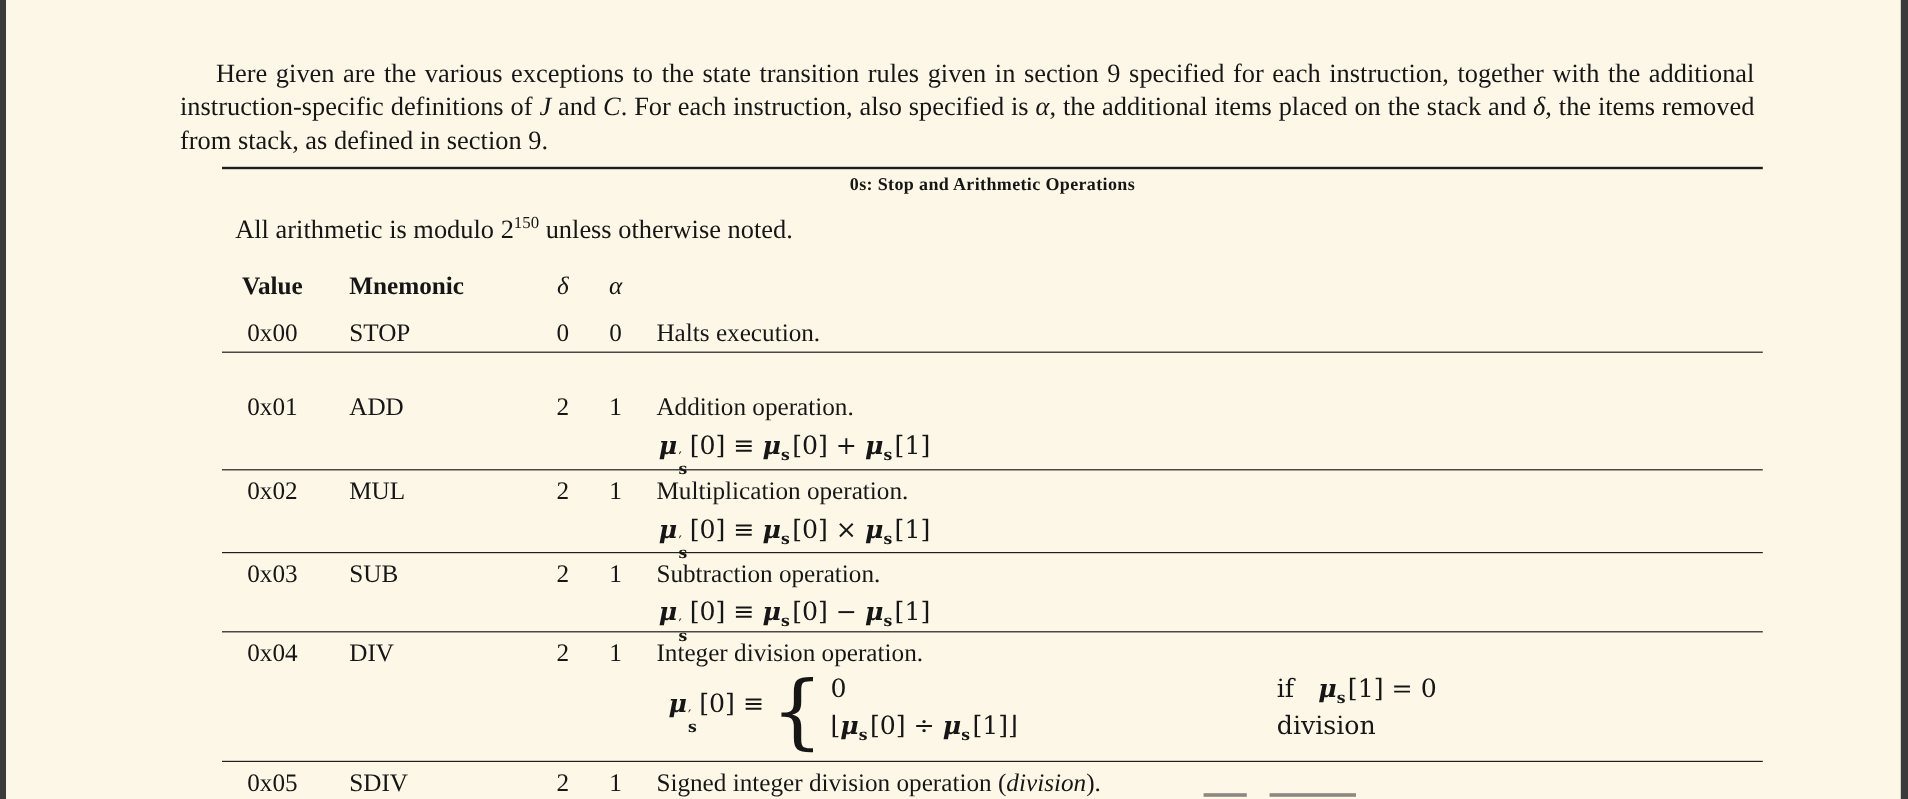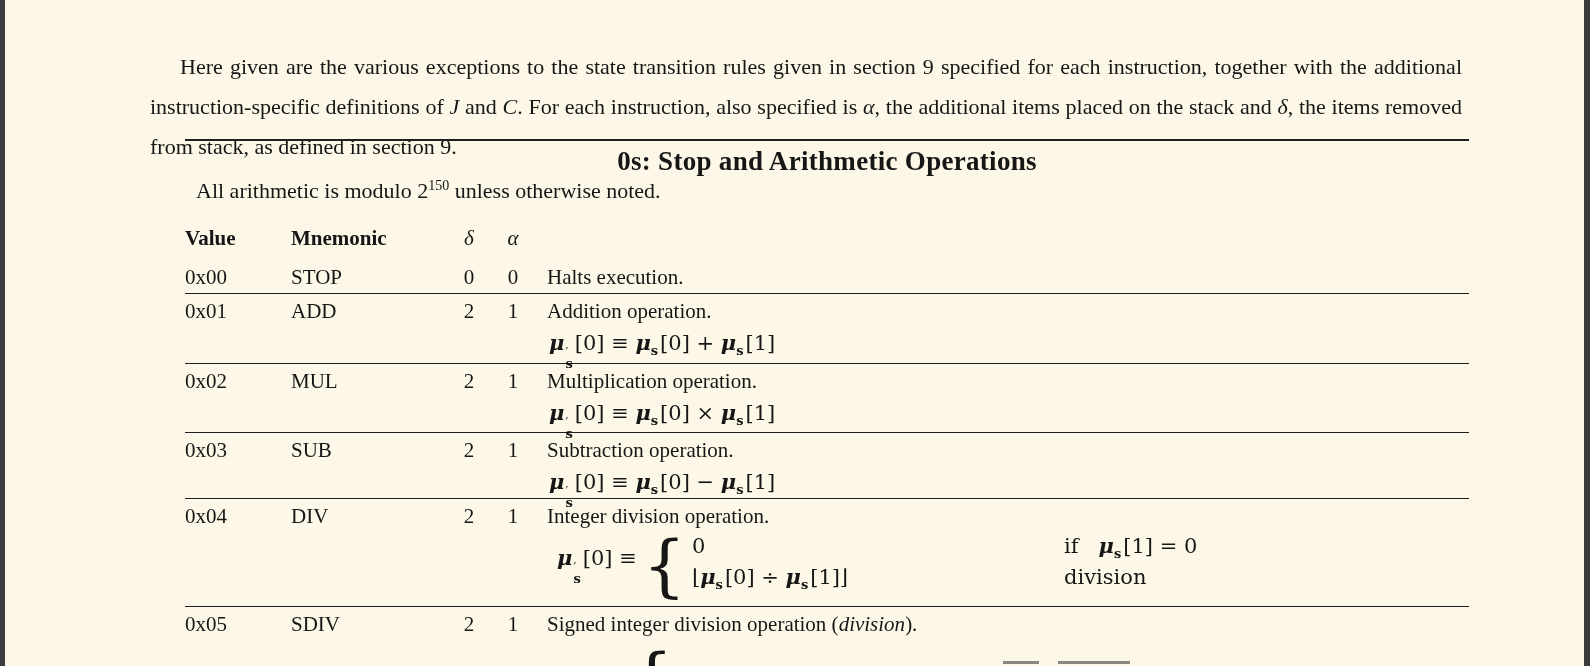--- a/index.html
+++ b/index.html
@@ -2,35 +2,35 @@
 <html><head>
 <meta charset="utf-8">
 <style>
   html,body{margin:0;padding:0;}
   .page{position:relative;width:1590px;height:666px;background:#FCF7E6;overflow:hidden;
         font-family:"Liberation Serif","DejaVu Serif",serif;color:#161616;}
   .edge-left{position:absolute;left:0;top:0;width:5px;height:666px;background:#3B3B3B;}
   .edge-right{position:absolute;right:0;top:0;width:6px;height:666px;background:#3B3B3B;}
 
   .intro{position:absolute;left:150px;top:47px;width:1312px;margin:0;
-         font-size:22px;line-height:40px;text-align:justify;text-indent:30px;}
+         font-size:22px;line-height:28px;text-align:justify;text-indent:30px;}
   .it{font-style:italic;}
 
   .table-toprule{position:absolute;left:185px;top:139px;width:1284px;height:2px;background:#1F1F1F;}
   .sec-title{position:absolute;left:185px;top:146px;width:1284px;margin:0;text-align:center;
-             font-size:27px;font-weight:bold;letter-spacing:.3px;}
+             font-size:15px;font-weight:bold;letter-spacing:.3px;}
   .note{position:absolute;left:196px;top:178px;margin:0;font-size:22px;}
   .note .exp{font-size:14px;}
 
   .optable{position:absolute;left:185px;top:218px;width:1284px;font-size:21px;}
   .trow{display:flex;align-items:flex-start;box-sizing:border-box;
         border-bottom:1.5px solid #1F1F1F;padding-top:5px;}
   .trow.thead{border-bottom:none;padding-top:8px;font-weight:bold;}
   .trow.last{border-bottom:none;}
-  .cell-value{width:84px;text-align:left;flex:none;}
+  .cell-value{width:84px;text-align:center;flex:none;}
   .cell-mnemonic{width:176px;padding-left:22px;flex:none;box-sizing:border-box;}
   .cell-delta{width:48px;text-align:center;flex:none;}
   .cell-alpha{width:40px;text-align:center;flex:none;}
   .cell-desc{flex:1;padding-left:14px;box-sizing:border-box;}
   .thead .math{font-weight:normal;font-style:italic;}
 
   .fml,.fline,.cases{font-family:"DejaVu Serif","DejaVu Sans",serif;}
   .fline{margin-top:4px;margin-left:2px;line-height:30px;white-space:nowrap;}
   .mu{font-weight:bold;font-style:italic;}
   .pss{display:inline-flex;flex-direction:column;align-items:flex-start;vertical-align:-7px;
@@ -77,21 +77,21 @@
       </div>
       <div class="trow" style="height: 34px;">
         <div class="cell-value">0x00</div>
         <div class="cell-mnemonic">STOP</div>
         <div class="cell-delta">0</div>
         <div class="cell-alpha">0</div>
         <div class="cell-desc">
           <div class="desc-line"><span>Halts execution.</span></div>
         </div>
       </div>
-      <div class="trow" style="height: 70px;">
+      <div class="trow" style="height: 70px; margin-top: 28px;">
         <div class="cell-value">0x01</div>
         <div class="cell-mnemonic">ADD</div>
         <div class="cell-delta">2</div>
         <div class="cell-alpha">1</div>
         <div class="cell-desc">
           <div class="desc-line"><span>Addition operation.</span></div>
           <div class="fline fml"><span class="mug"><span class="mu">μ</span><span class="pss">
                 <span class="pr">′</span>
                 <span class="sb">s</span>
               </span></span>[0] ≡ <span class="mug"><span class="mu">μ</span><sub class="sb2">s</sub></span>[0] + <span class="mug"><span class="mu">μ</span><sub class="sb2">s</sub></span>[1]</div>

